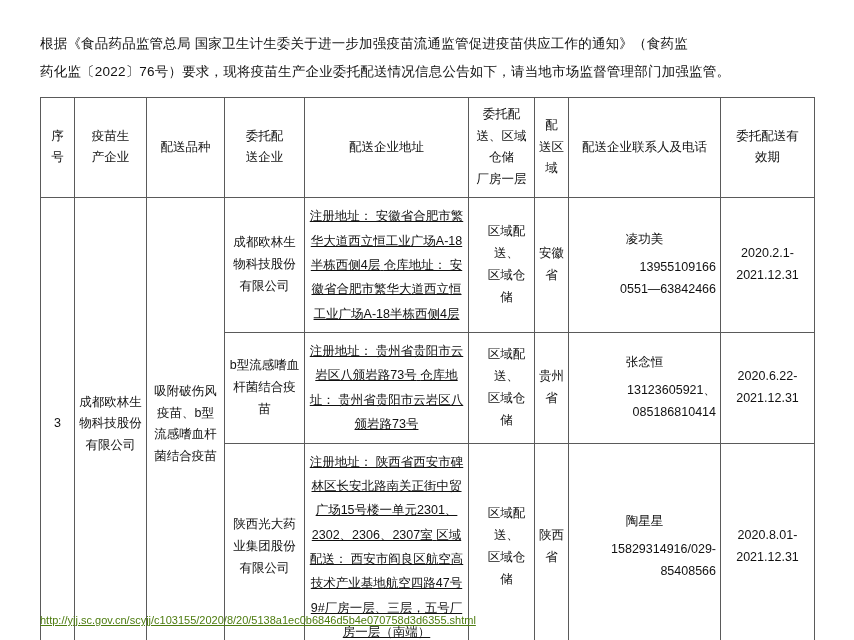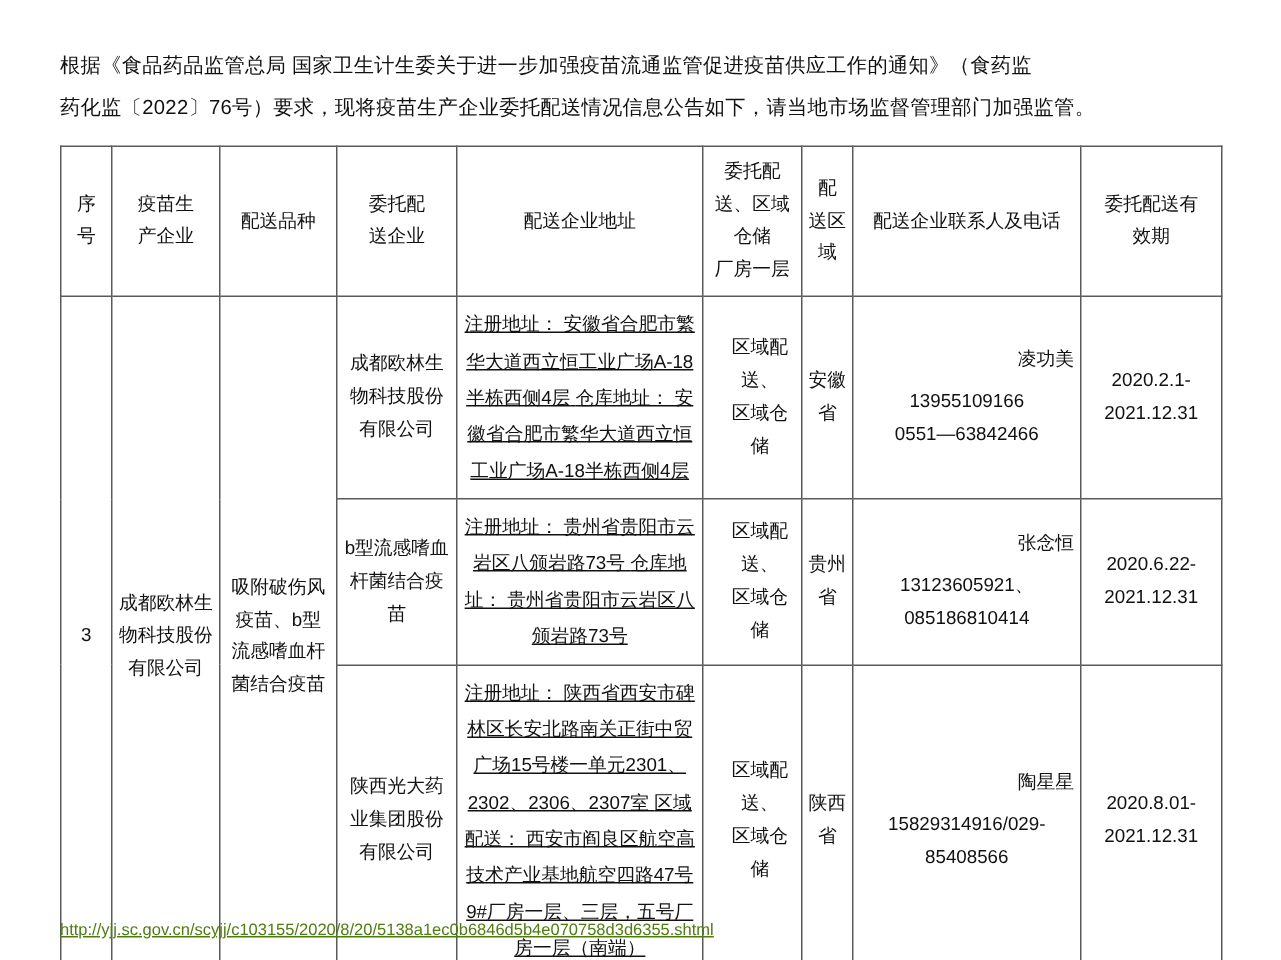--- a/index.html
+++ b/index.html
@@ -66,22 +66,22 @@
   td.addr {
     text-align: left;
     padding-left: 8px;
     padding-right: 6px;
     line-height: 1.95;
     text-decoration: underline;
   }
   td.vtop { vertical-align: top; }
   .mode-line { display: block; margin-left: 10px; }
   .mode-gap { height: 12px; }
-  .contact-name { display: block; margin-bottom: 6px; text-align: right; }
-  .contact-phone { display: block; }
+  .contact-name { display: block; margin-bottom: 6px; }
+  .contact-phone { display: block; text-align: right; }
   .valid-line { display: block; }
   .nowrap { white-space: nowrap; }
 
   .footer-url {
     position: absolute;
     left: 40px;
     bottom: 14px;
     font-size: 11px;
     color: #4d7c0f;
     text-decoration: underline;

